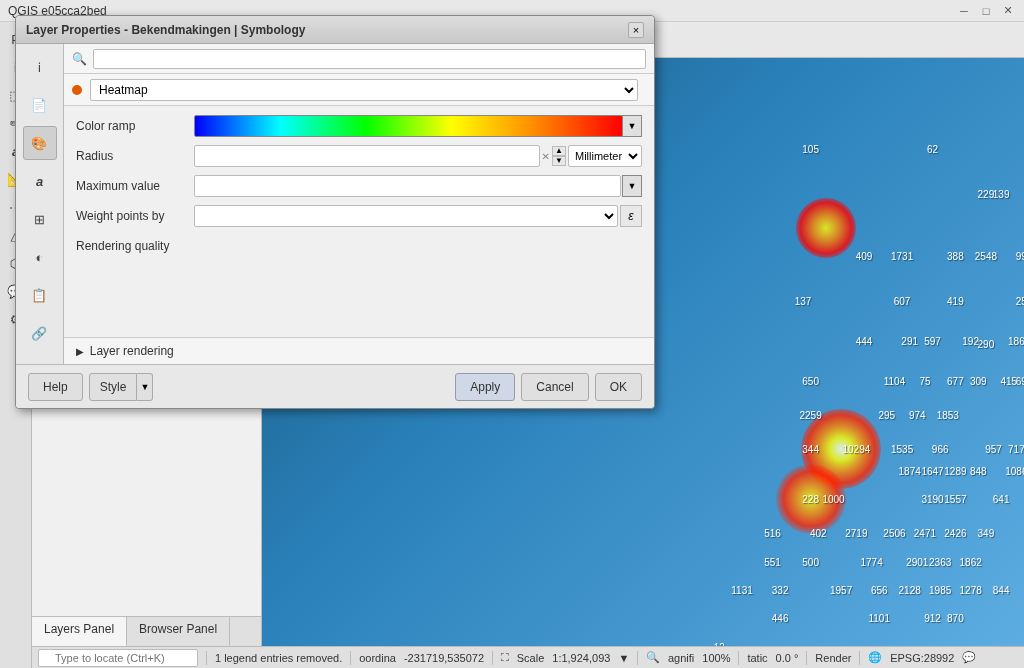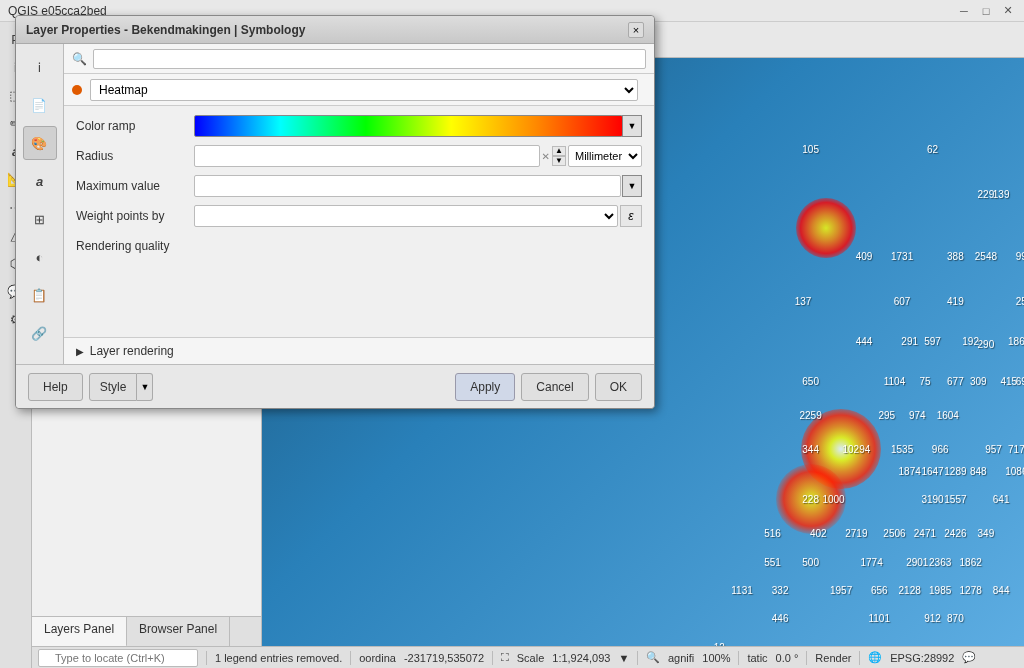--- a/index.html
+++ b/index.html
@@ -535,21 +535,21 @@
             <div class="map-number" style="left: 548.64px; top: 322.62px;">650</div>
             <div class="map-number" style="left: 632.46px; top: 322.62px;">1104</div>
             <div class="map-number" style="left: 662.94px; top: 322.62px;">75</div>
             <div class="map-number" style="left: 693.42px; top: 322.62px;">677</div>
             <div class="map-number" style="left: 716.28px; top: 322.62px;">309</div>
             <div class="map-number" style="left: 746.76px; top: 322.62px;">415</div>
             <div class="map-number" style="left: 762px; top: 322.62px;">695</div>
             <div class="map-number" style="left: 548.64px; top: 356.58px;">2259</div>
             <div class="map-number" style="left: 624.84px; top: 356.58px;">295</div>
             <div class="map-number" style="left: 655.32px; top: 356.58px;">974</div>
-            <div class="map-number" style="left: 685.8px; top: 356.58px;">1604</div>
+            <div class="map-number" style="left: 685.8px; top: 356.58px;">1853</div>
             <div class="map-number" style="left: 548.64px; top: 390.54px;">344</div>
             <div class="map-number" style="left: 594.36px; top: 390.54px;">10294</div>
             <div class="map-number" style="left: 640.08px; top: 390.54px;">1535</div>
             <div class="map-number" style="left: 678.18px; top: 390.54px;">966</div>
             <div class="map-number" style="left: 731.52px; top: 390.54px;">957</div>
             <div class="map-number" style="left: 754.38px; top: 390.54px;">717</div>
             <div class="map-number" style="left: 647.7px; top: 413.18px;">1874</div>
             <div class="map-number" style="left: 670.56px; top: 413.18px;">1647</div>
             <div class="map-number" style="left: 693.42px; top: 413.18px;">1289</div>
             <div class="map-number" style="left: 716.28px; top: 413.18px;">848</div>

